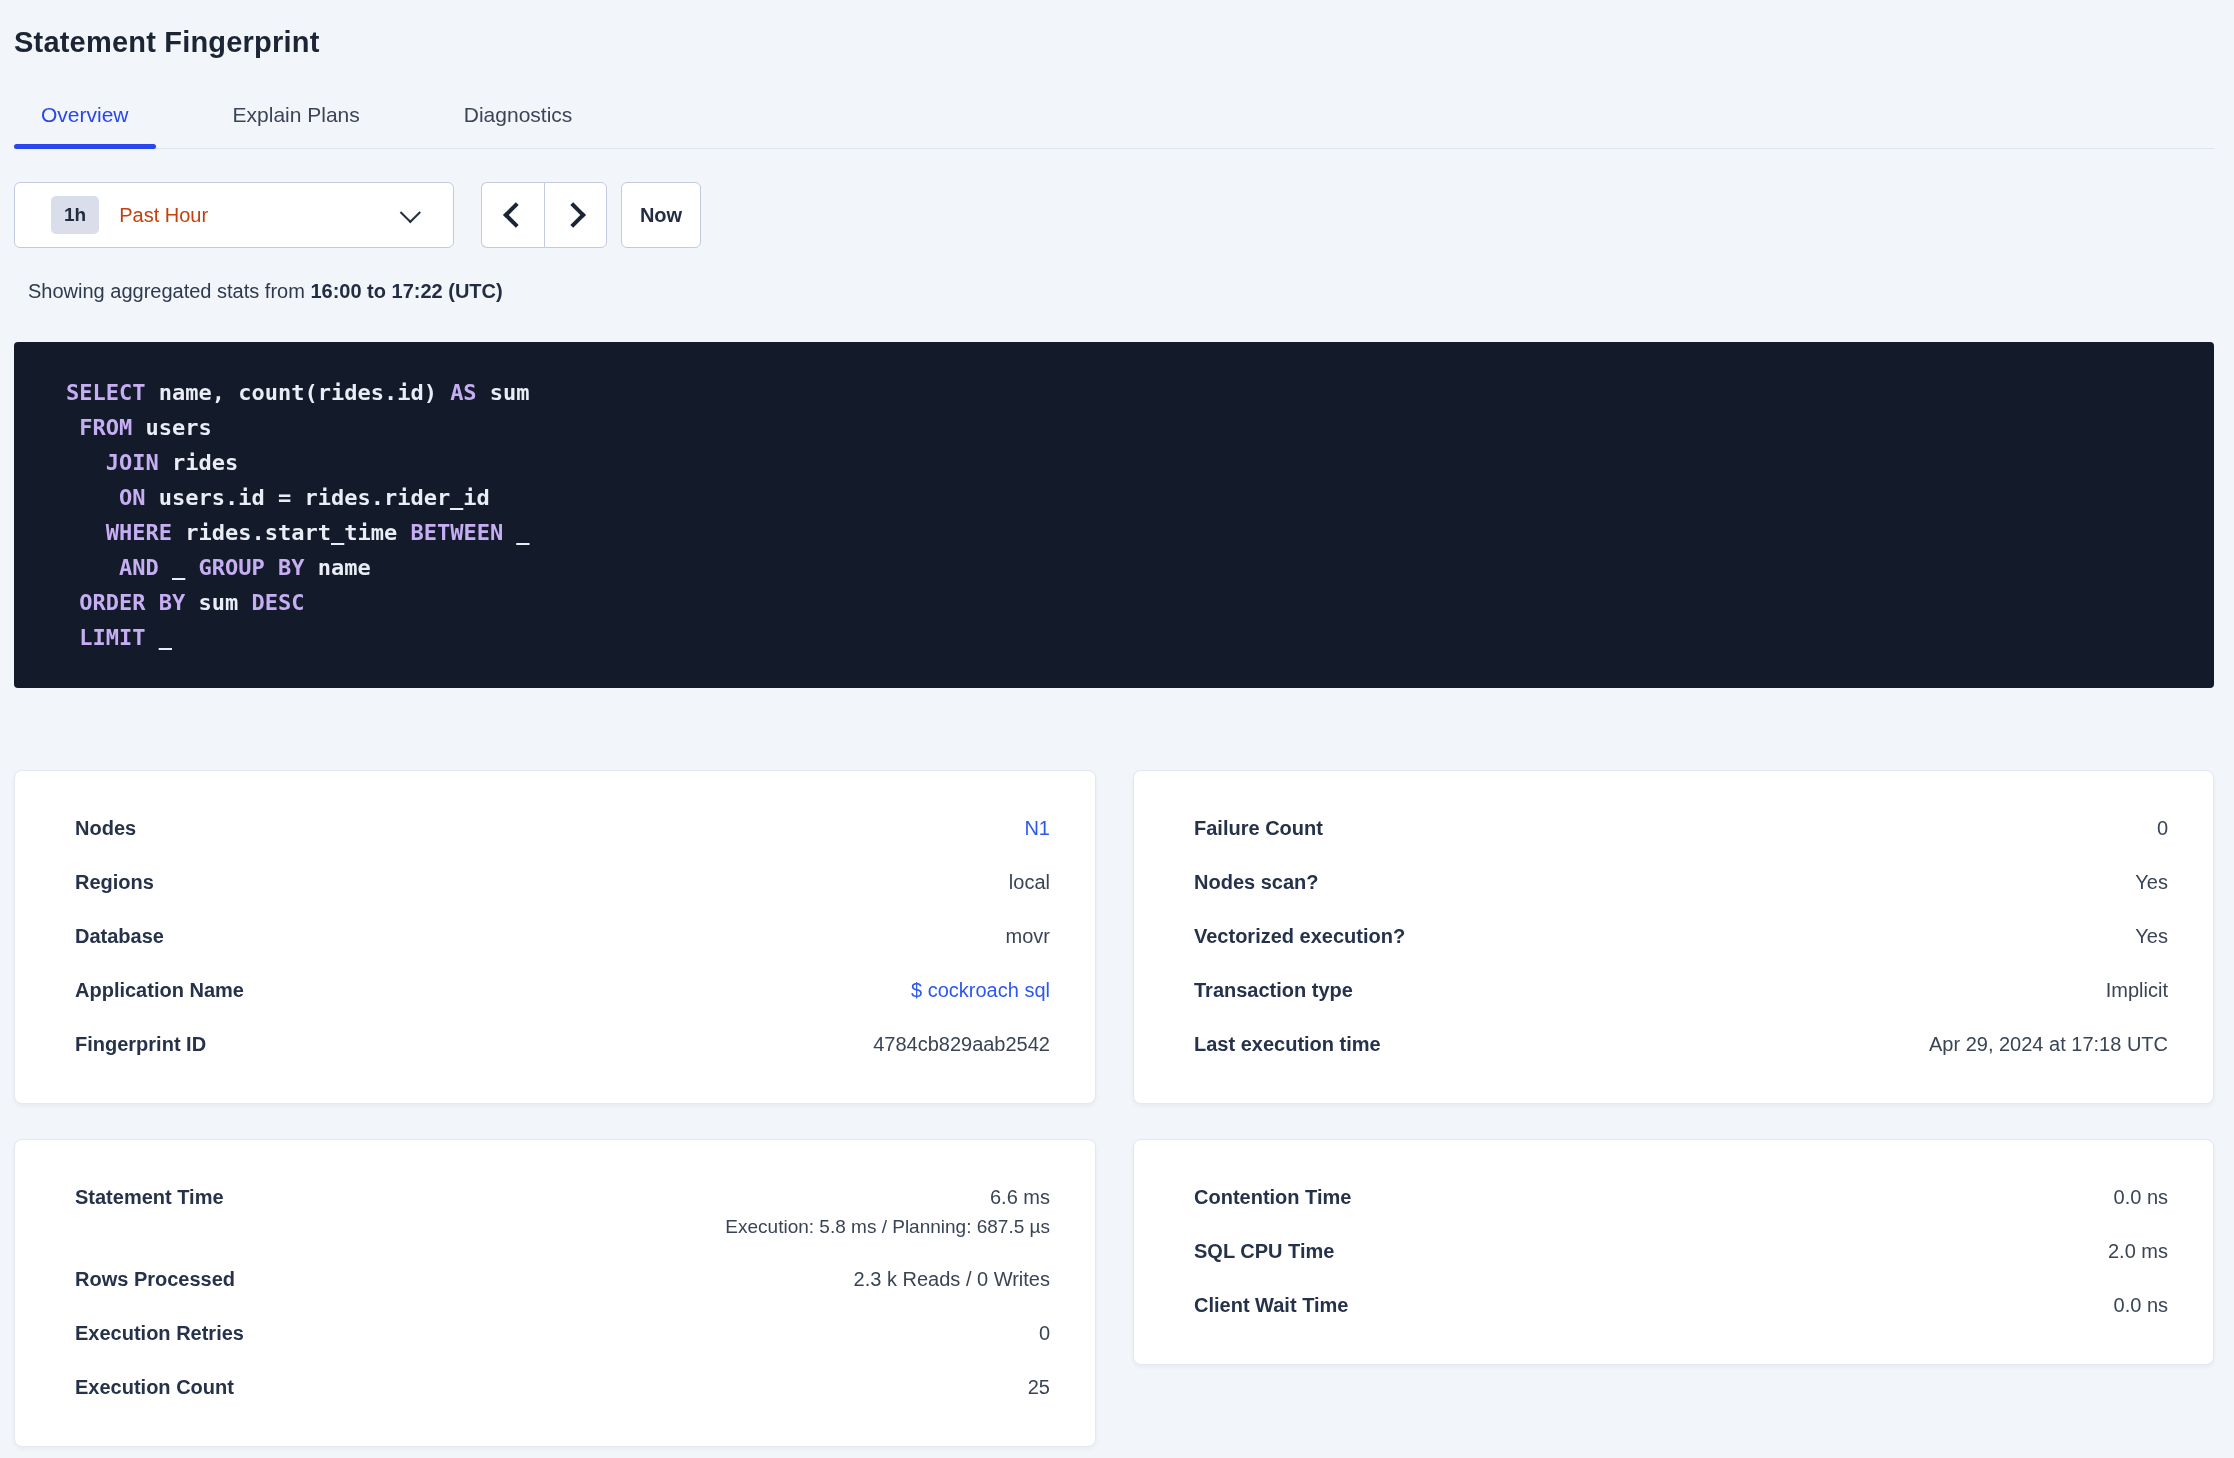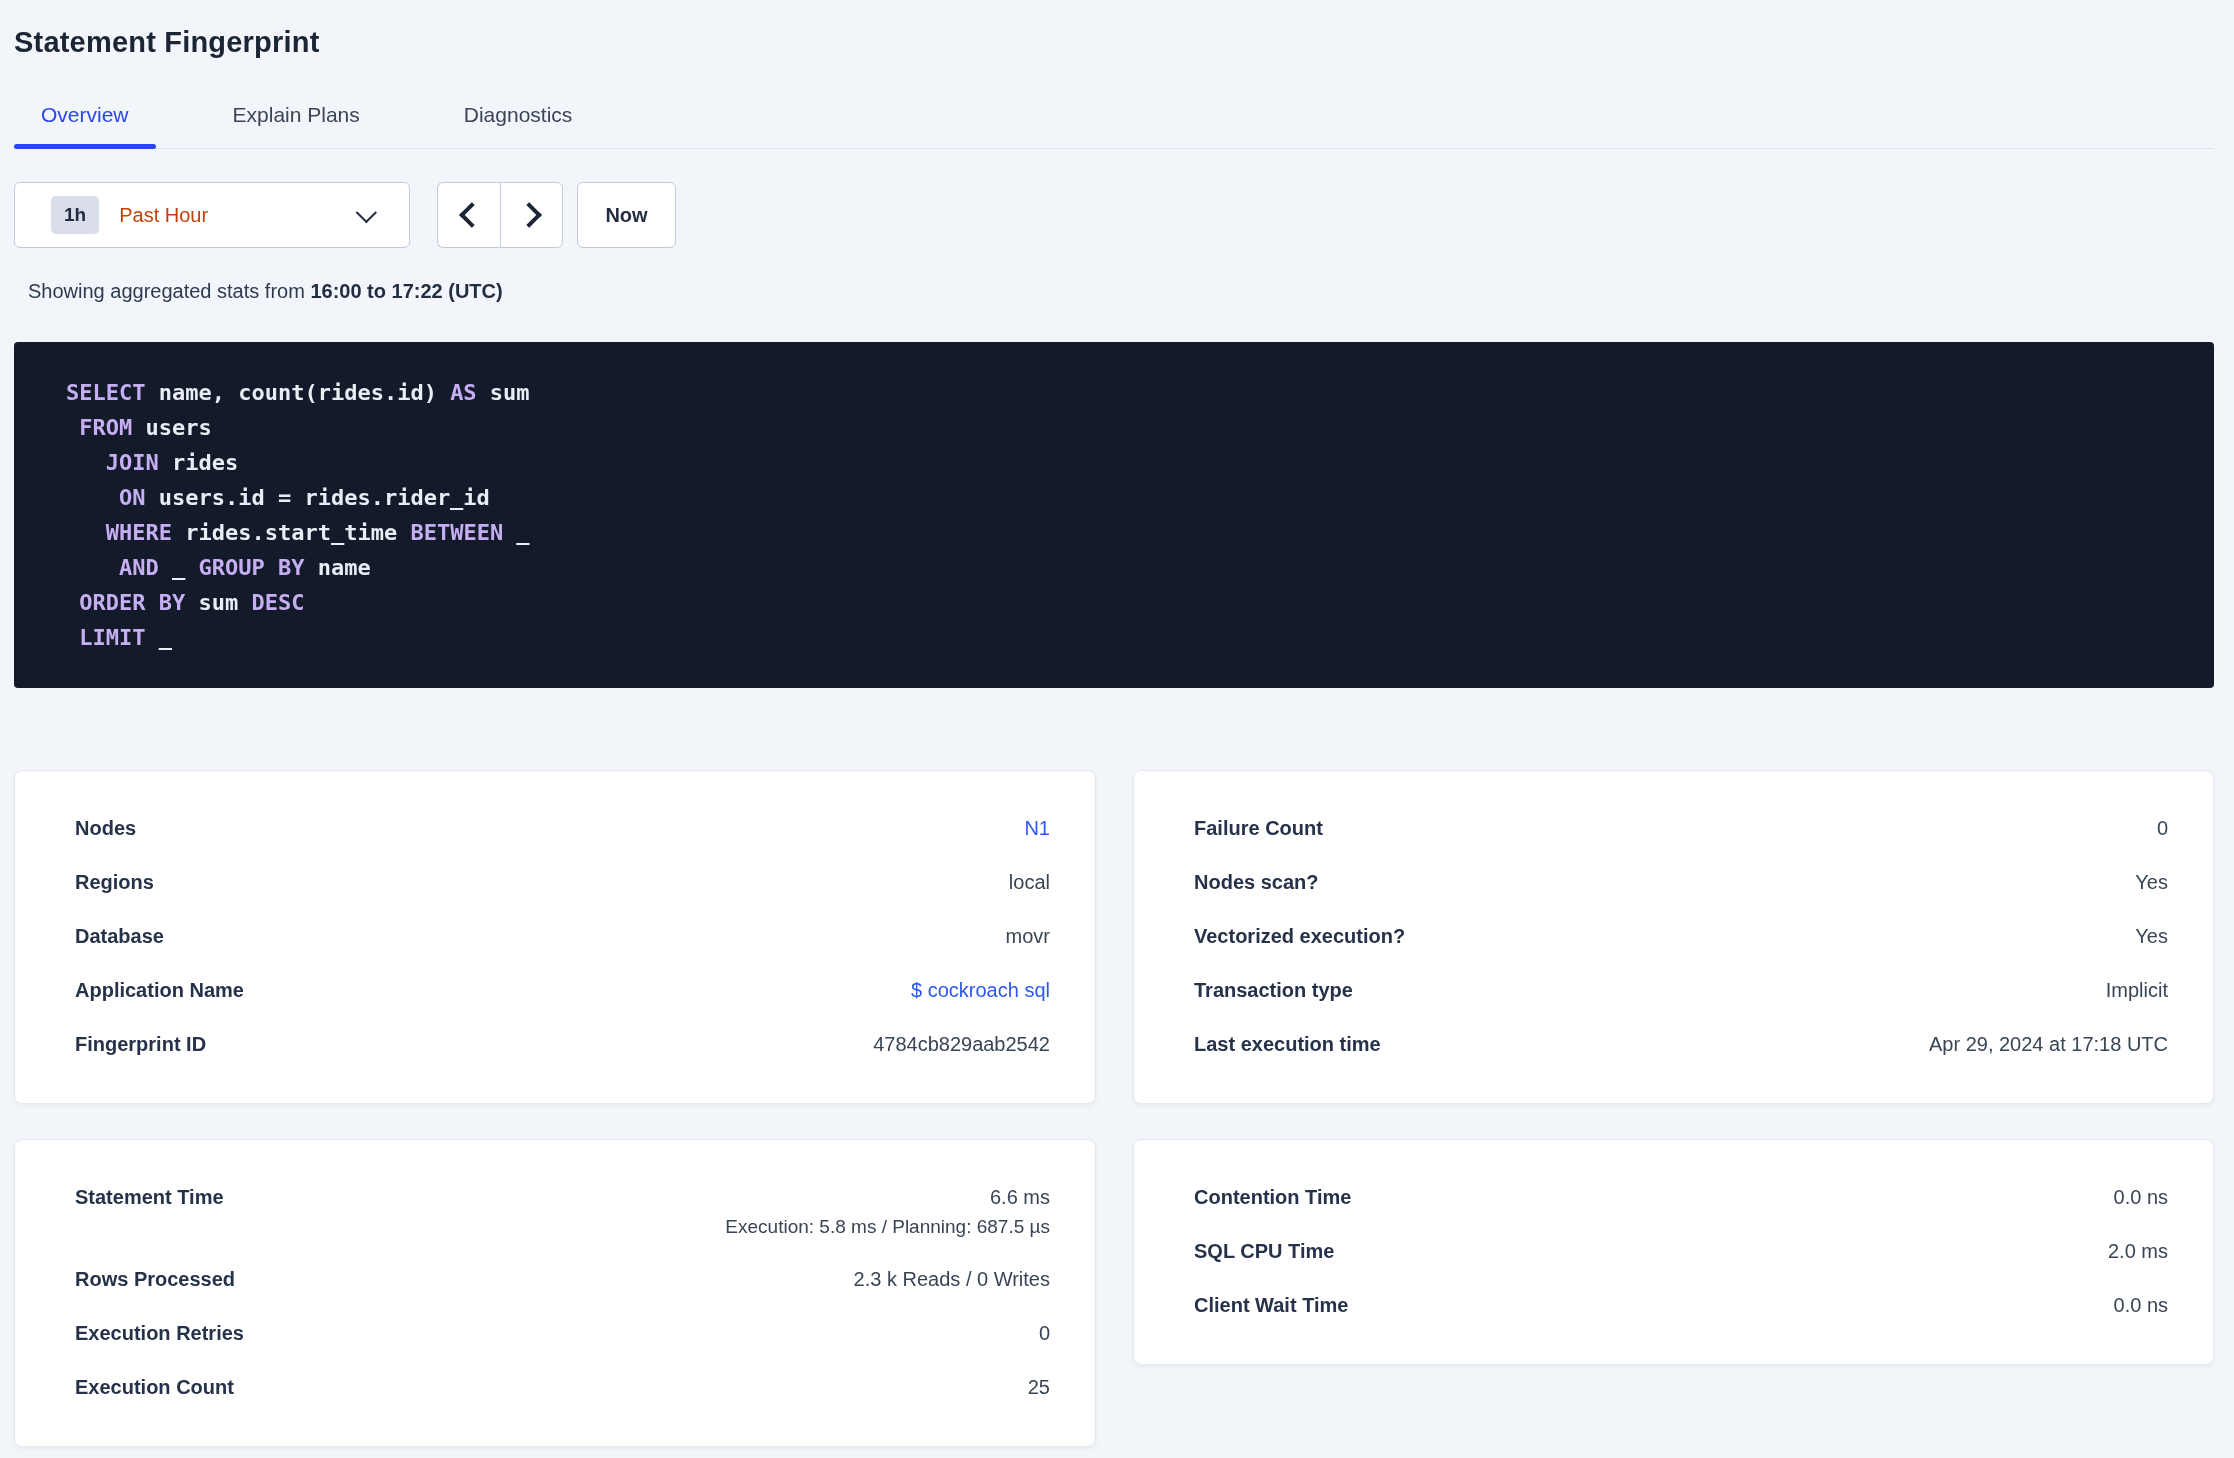--- a/index.html
+++ b/index.html
@@ -35,21 +35,21 @@
   .tab.active::after {
     content: ""; position: absolute; left: 0; right: 0; bottom: -1px;
     height: 5px; border-radius: 3px; background: #2946ed;
   }
 
   
   .time-row { display: flex; align-items: center; margin-top: 33px; height: 66px; }
   .range-select {
     box-sizing: border-box;
     display: flex; align-items: center;
-    width: 396px; height: 66px;
+    width: 440px; height: 66px;
     background: #ffffff; border: 1.5px solid #c3cadd; border-radius: 6px;
     cursor: pointer; font-family: inherit;
   }
   .range-badge {
     margin-left: 30px; padding: 0 13px; height: 38px; line-height: 38px;
     background: #d9deea; border-radius: 5px;
     font-size: 19px; font-weight: 700; color: #232d42;
   }
   .range-label { margin-left: 20px; font-size: 20px; color: #c2410c; }
   .chev-down {
@@ -66,21 +66,21 @@
     background: #ffffff; border: 1.5px solid #c3cadd; cursor: pointer;
   }
   .arrow-btn.prev { border-radius: 6px 0 0 6px; border-right: none; }
   .arrow-btn.next { border-radius: 0 6px 6px 0; border-left: 1.5px solid #c3cadd; }
   .chev { display: inline-block; width: 14px; height: 14px;
           border-top: 4px solid #1c2534; border-right: 4px solid #1c2534; }
   .chev-left  { transform: rotate(-135deg) translate(-2px, 2px); }
   .chev-right { transform: rotate(45deg) translate(-2px, 2px); }
   .now-btn {
     box-sizing: border-box; margin-left: 14px;
-    width: 99px; height: 66px;
+    width: 80px; height: 66px;
     background: #ffffff; border: 1.5px solid #c3cadd; border-radius: 6px;
     font-family: inherit; font-size: 20px; font-weight: 600; color: #232d42;
     cursor: pointer;
   }
 
   
   .agg-note { margin: 28px 0 0 14px; font-size: 20px; line-height: 30px; color: #2e3a50; }
   .agg-note b { font-weight: 700; color: #232d42; }
 
   

